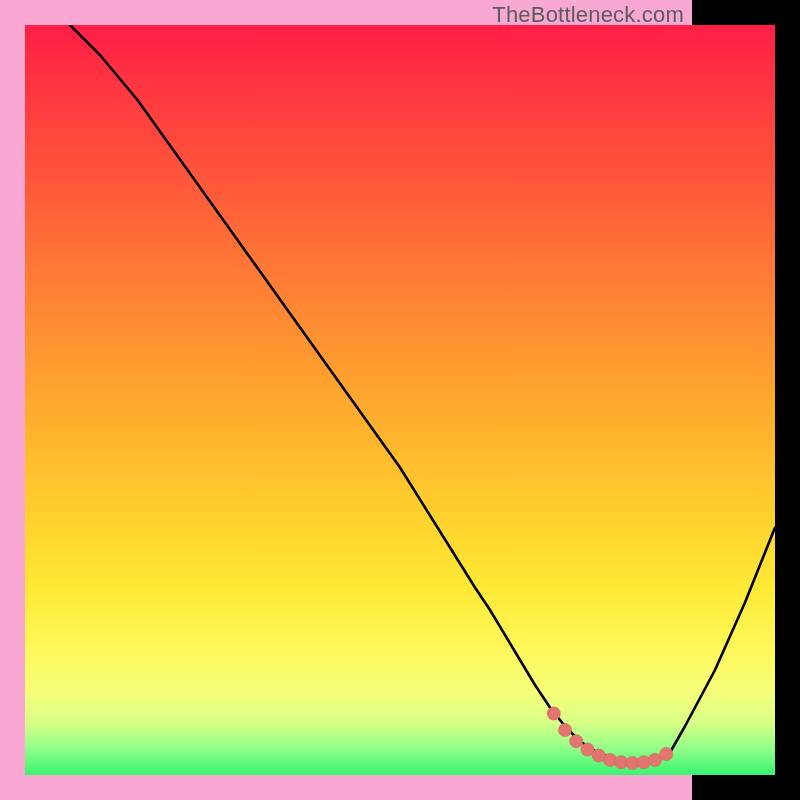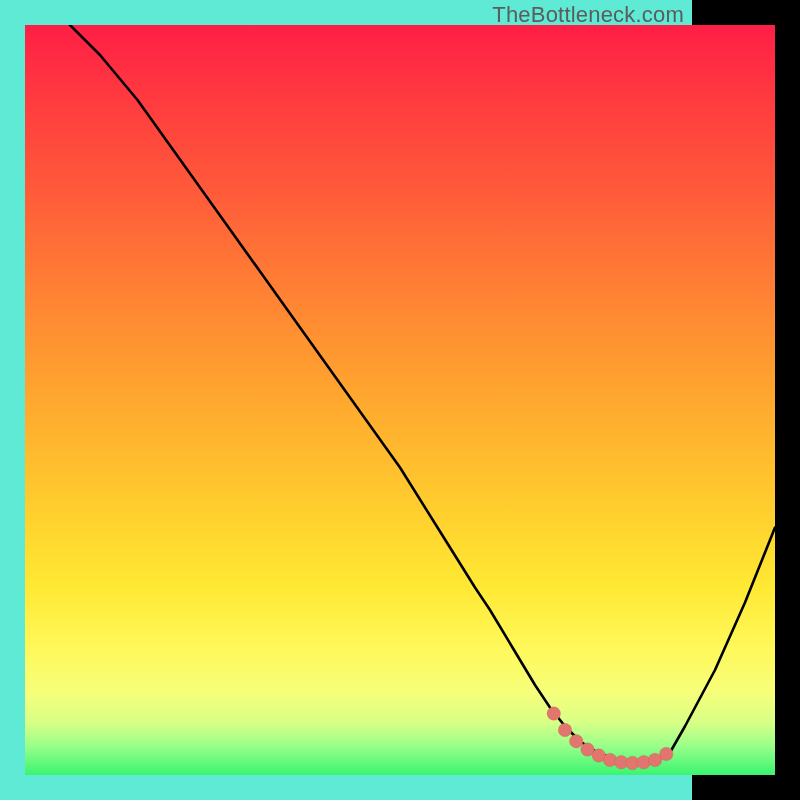--- a/index.html
+++ b/index.html
@@ -8,21 +8,21 @@
     width: 800px;
     height: 800px;
     background: #000;
     font-family: Arial, Helvetica, sans-serif;
     overflow: hidden;
   }
   .stage {
     position: relative;
     width: 692px;
     height: 800px;
-    background: #5eead4;
+    background: #f9a8d4;
   }
   .watermark {
     position: absolute;
     top: 2px;
     right: 8px;
     color: #5c5c5c;
     font-size: 22px;
     font-weight: 500;
     letter-spacing: 0.2px;
     z-index: 50;

